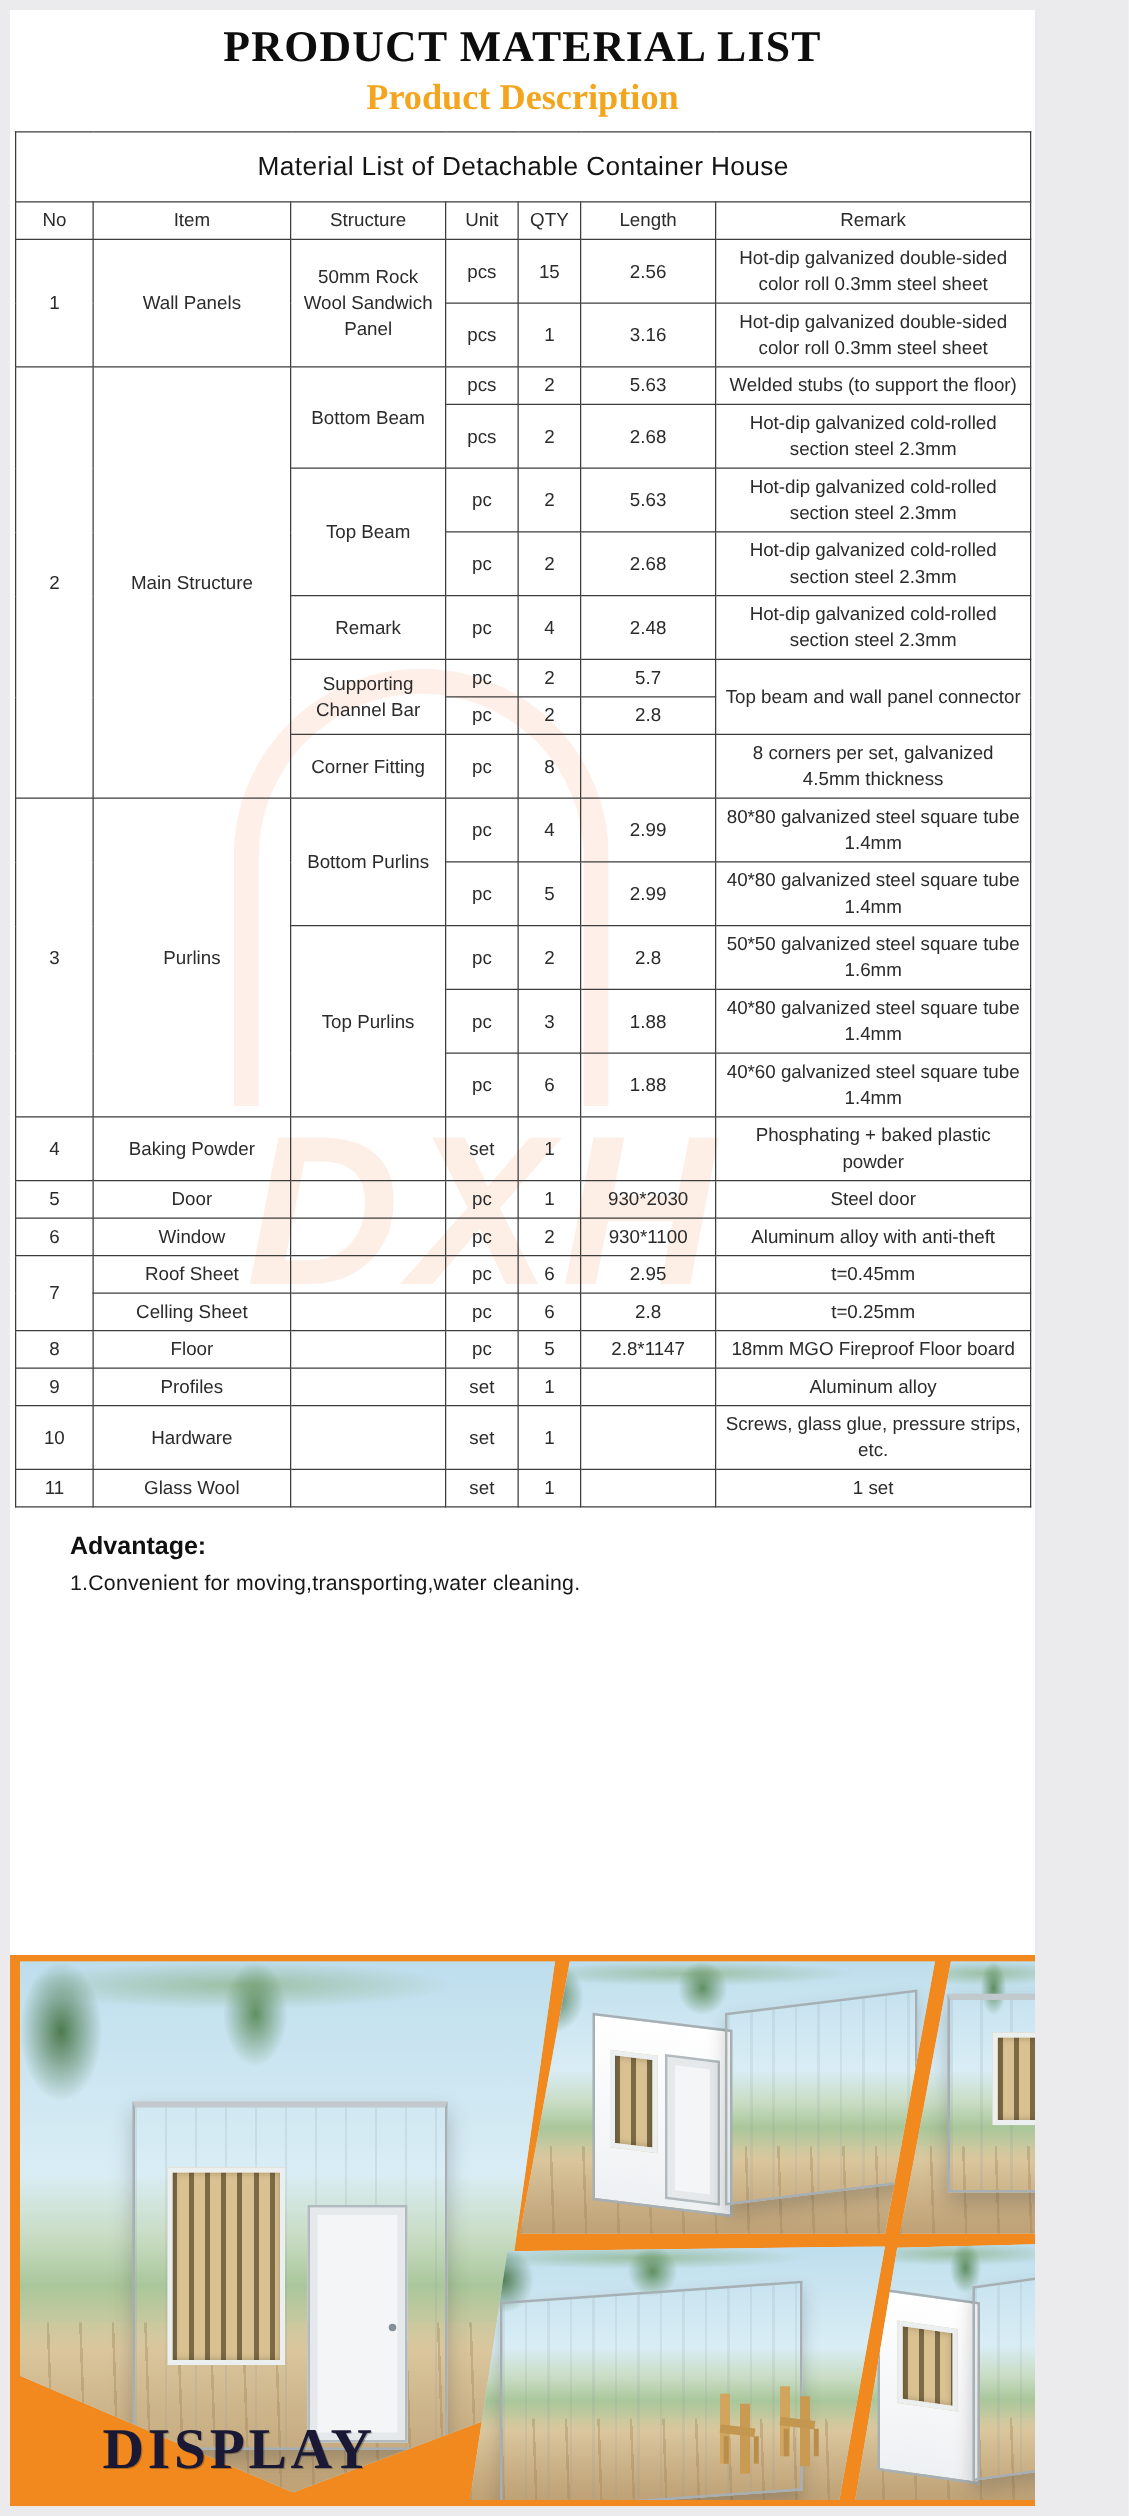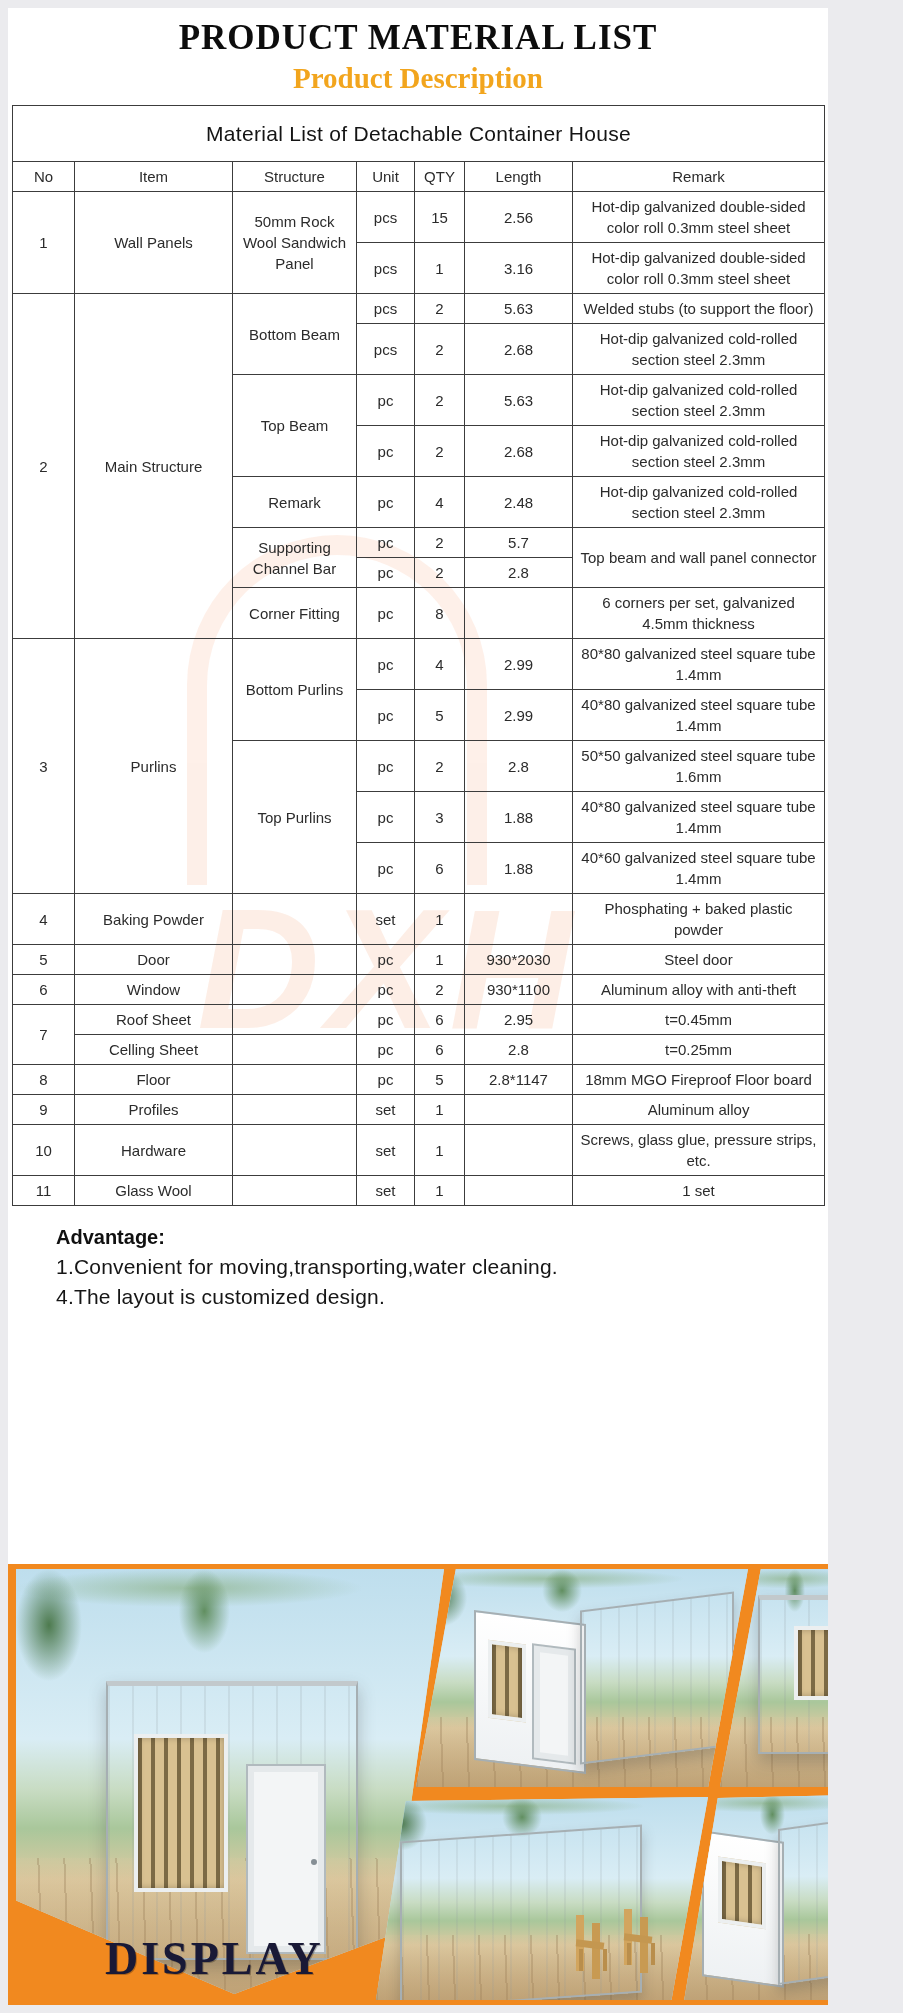--- a/index.html
+++ b/index.html
@@ -42,21 +42,21 @@
     border:1px solid #3c3c3c;text-align:center;vertical-align:middle;
     padding:4px 5px;font-size:15px;line-height:21px;color:#2b2b2b;
     font-weight:normal;word-wrap:break-word;
   }
   table.mat .ttl td{
     font-size:21px;color:#141414;padding:17px 4px;letter-spacing:.3px;
   }
   
   .advantage{margin:16px 0 0 48px;position:relative;z-index:2;}
   .adv-heading{font-size:20px;font-weight:bold;color:#101010;line-height:30px;}
-  .adv-line{font-size:21px;color:#161616;line-height:30px;letter-spacing:.2px;}
+  .adv-line{font-size:17px;color:#161616;line-height:30px;letter-spacing:.2px;}
   
   .collage{
     position:absolute;left:0;bottom:0;width:887px;height:441px;
     background:var(--display-bg,#F1891F);overflow:hidden;
   }
   .tile{position:absolute;overflow:hidden;}
   .tileA{left:8px;top:5px;width:428px;height:425px;
     clip-path:polygon(0 0,100% 0,88% 86%,51% 100%,0 78%);}
   .tileB{left:408px;top:5px;width:332px;height:218px;
     clip-path:polygon(12% 0,100% 0,88% 100%,0 100%);}
@@ -103,21 +103,21 @@
   .face.front{background:linear-gradient(180deg,#ffffff,#eef1f3);}
   .face.side{
     background:linear-gradient(90deg,#f0f3f5,#dbe1e4);
     background-image:repeating-linear-gradient(90deg, rgba(140,150,155,.15) 0 2px, transparent 2px 18px);
     box-shadow:0 8px 14px rgba(50,50,50,.25);
   }
   .chair{position:absolute;z-index:3;width:8px;height:56px;background:#d2a55e;box-shadow:16px 8px 0 0 #c89a52;}
   .chair::after{content:"";position:absolute;top:26px;left:0;width:28px;height:7px;background:#c49750;transform:rotate(7deg);}
   .chair::before{content:"";position:absolute;bottom:0;left:3px;width:20px;height:22px;border-left:4px solid #b98e4c;border-right:4px solid #b98e4c;}
   .display-label{
-    position:absolute;z-index:5;left:97px;bottom:20px;
+    position:absolute;z-index:5;left:74px;bottom:20px;
     font-family:"Liberation Serif",serif;font-weight:bold;font-size:46px;
     letter-spacing:3px;color:var(--display-label,#191936);
     text-shadow:1px 1px 0 rgba(0,0,0,.25);
     text-align:center;
   }
 </style>
 </head>
 <body>
 
 <div class="card">
@@ -215,21 +215,21 @@
           <tr>
             <td>pc</td>
             <td>2</td>
             <td>2.8</td>
           </tr>
           <tr>
             <td>Corner Fitting</td>
             <td>pc</td>
             <td>8</td>
             <td></td>
-            <td>6 corners per set, galvanized 4.5mm thickness</td>
+            <td>8 corners per set, galvanized 4.5mm thickness</td>
           </tr>
           <tr>
             <td rowspan="5">3</td>
             <td rowspan="5">Purlins</td>
             <td rowspan="2">Bottom Purlins</td>
             <td>pc</td>
             <td>4</td>
             <td>2.99</td>
             <td>80*80 galvanized steel square tube 1.4mm</td>
           </tr>
@@ -339,21 +339,20 @@
             <td>1 set</td>
           </tr>
         </tbody>
     </table>
   </div>
 
   <div class="advantage">
     <div class="adv-heading">Advantage:</div>
     <div>
         <div class="adv-line">1.Convenient for moving,transporting,water cleaning.</div>
-        <div class="adv-line">4.The layout is customized design.</div>
       </div>
   </div>
 
   <div class="collage">
 
     <div class="tile tileA photo">
       <div class="house" style="left:90px;top:112px;width:248px;height:272px;">
         <div class="win" style="left:26px;top:48px;width:86px;height:150px;"></div>
         <div class="door" style="left:138px;top:78px;width:76px;height:186px;">
             <span class="knob"></span>

